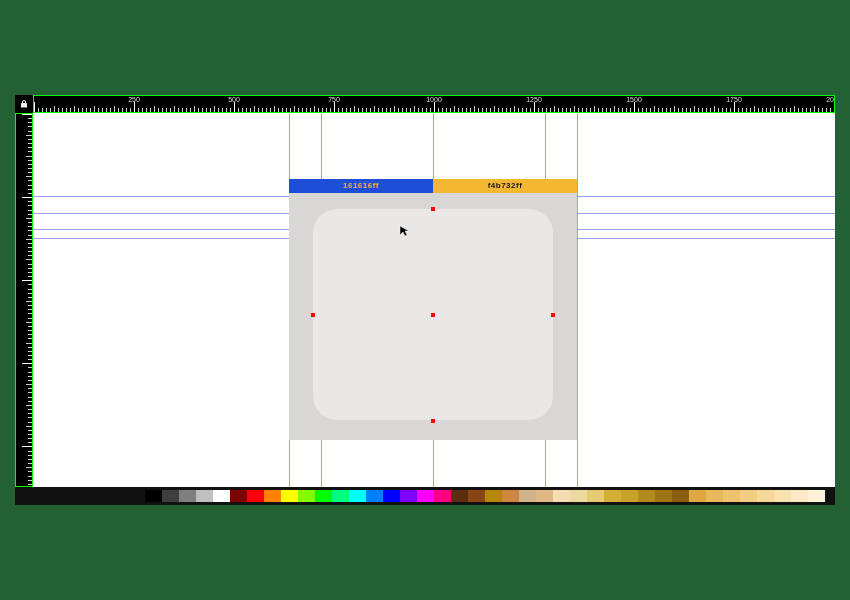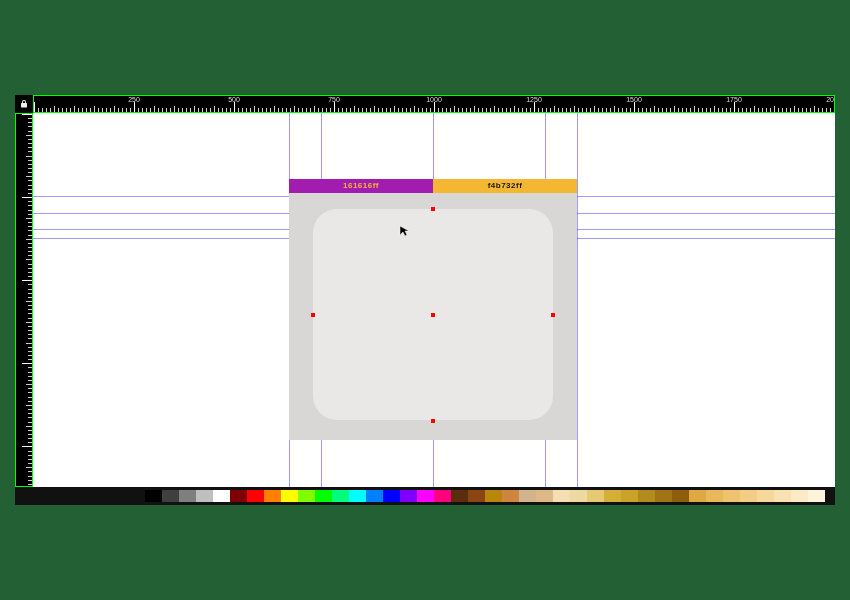--- a/index.html
+++ b/index.html
@@ -433,21 +433,21 @@
         <div class="guide v" style="left: 400px;"></div>
         <div class="guide v" style="left: 512px;"></div>
         <div class="guide v" style="left: 544px;"></div>
         <div class="guide h" style="top: 83.1111px;"></div>
         <div class="guide h" style="top: 99.7333px;"></div>
         <div class="guide h" style="top: 116.356px;"></div>
         <div class="guide h" style="top: 124.667px;"></div>
         <div class="outer-rect" style="left: 256px; top: 78.1244px; width: 288px; height: 249.333px;"></div>
         <div class="inner-rect" style="left: 280px; top: 95.5778px; width: 240px; height: 211.933px; border-radius: 24px;"></div>
         <div class="swatch-row" style="left: 256px; top: 66.4889px; width: 288px; height: 11.6356px;">
-          <div class="swatch" style="background: #a21caf; color: rgb(244, 183, 50);">161616ff</div>
+          <div class="swatch" style="background: #1d4ed8; color: rgb(244, 183, 50);">161616ff</div>
           <div class="swatch" style="background: rgb(244, 183, 50); color: rgb(22, 22, 22);">f4b732ff</div>
         </div>
         <div class="handle" style="left: 280px; top: 201.544px;"></div>
         <div class="handle" style="left: 400px; top: 95.5778px;"></div>
         <div class="handle" style="left: 520px; top: 201.544px;"></div>
         <div class="handle" style="left: 400px; top: 307.511px;"></div>
         <div class="handle" style="left: 400px; top: 201.544px;"></div>
         <div class="cursor-mark" style="left: 368px; top: 112.2px;"><svg viewBox="0 0 12 12">
             <path d="M1 1 L1 10 L4 7 L6 11 L8 10 L6 6 L10 6 Z" fill="#000" stroke="#fff" stroke-width="0.5"></path>
           </svg></div>

